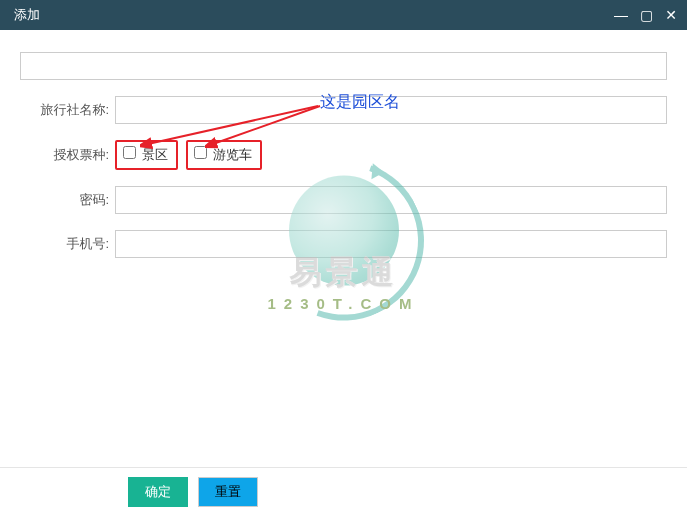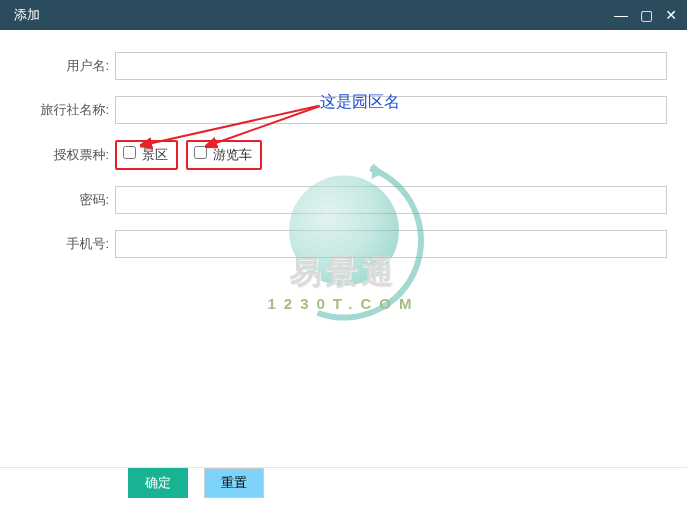--- a/index.html
+++ b/index.html
@@ -138,30 +138,30 @@
       color: #4d7c0f;
       letter-spacing: 8px;
       font-weight: bold;
     }
     .footer {
       position: absolute;
       bottom: 0; left: 0; right: 0;
       height: 48px;
       border-top: 1px solid #e5e5e5;
       display: flex;
-      align-items: flex-start;
+      align-items: center;
       padding-left: 128px;
-      gap: 16px;
+      gap: 10px;
       background: #fff;
     }
     .btn {
       height: 30px;
       padding: 0 16px;
       border: 1px solid #ccc;
-      background: #7dd3fc;
+      background: #0ea5e9;
       font-size: 13px;
       cursor: pointer;
       font-family: inherit;
     }
     .btn-primary {
       background: #18b393;
       border-color: #18b393;
       color: #fff;
     }
   </style>
@@ -182,21 +182,20 @@
   <div class="watermark">
     <div class="globe">
       <div class="globe-inner"></div>
       <div class="globe-swoosh"></div>
     </div>
     <div class="brand-text">易景通</div>
     <div class="brand-sub">1230T.COM</div>
   </div>
 
   <div class="form-row">
-    <div class="form-label">用户名:</div>
     <div class="form-control">
       <input type="text" class="text-input" value="" style="">
     </div>
   </div>
 
   <div class="form-row">
     <div class="form-label">旅行社名称:</div>
     <div class="form-control">
       <input type="text" class="text-input" value="" style="">
     </div>

